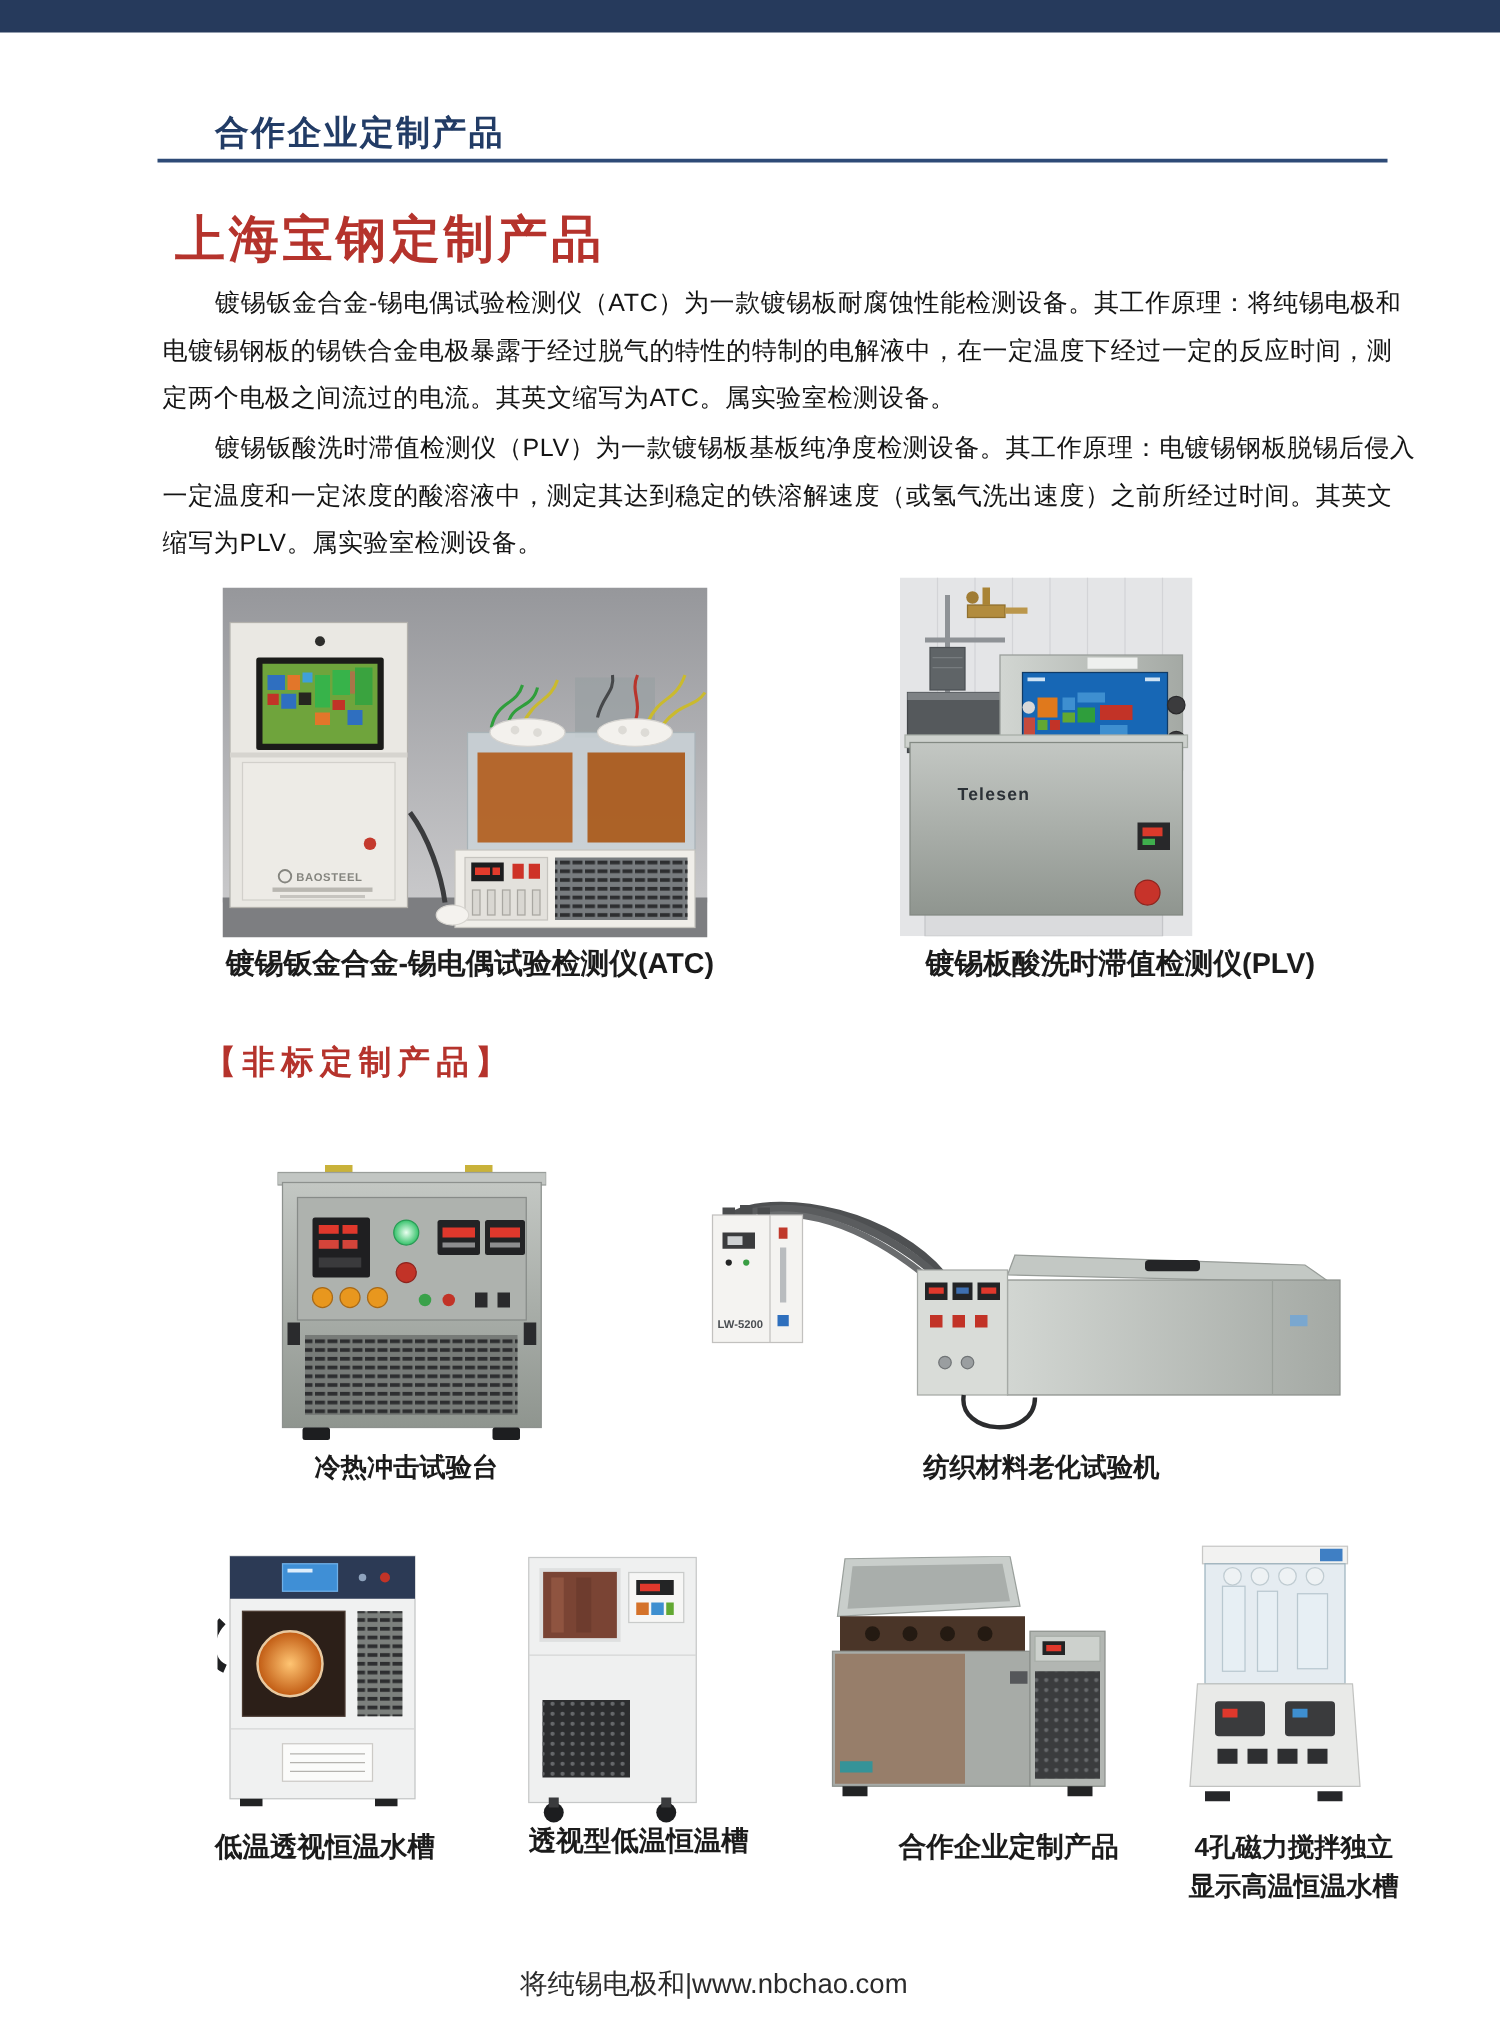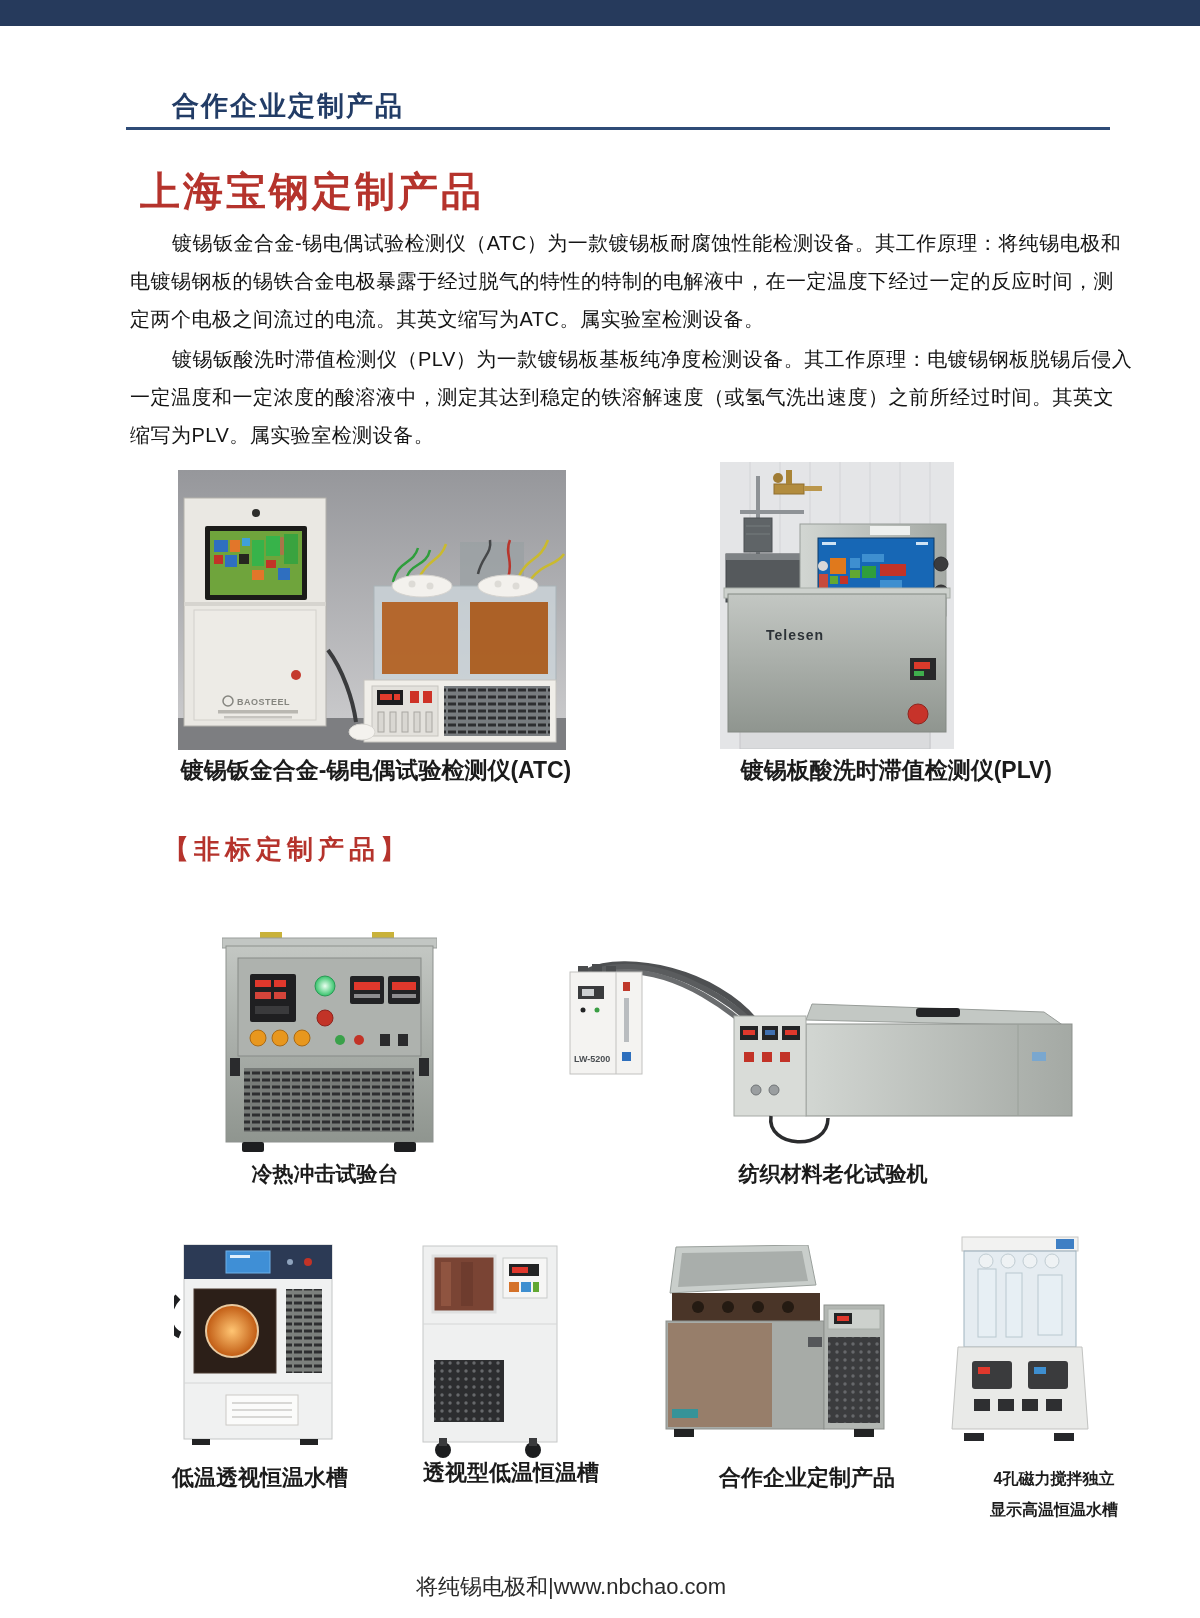--- a/index.html
+++ b/index.html
@@ -389,20 +389,20 @@
       <rect x="72" y="166" width="16" height="12" fill="#2e2f31"></rect>
       <rect x="96" y="166" width="16" height="12" fill="#2e2f31"></rect>
       <rect x="14" y="200" width="20" height="8" fill="#26272a"></rect>
         <rect x="104" y="200" width="20" height="8" fill="#26272a"></rect>
     </svg>
   </div>
 
   <div class="abs caption cap-sm" style="left:160px;top:1463px;width:200px;">低温透视恒温水槽</div>
   <div class="abs caption cap-sm" style="left:411px;top:1458px;width:200px;">透视型低温恒温槽</div>
   <div class="abs caption cap-sm" style="left:707px;top:1463px;width:200px;">合作企业定制产品</div>
-  <div class="abs caption" style="left:944px;top:1463px;width:220px;font-size:16px;line-height:31px;">
+  <div class="abs caption" style="left:925px;top:1463px;width:220px;font-size:21px;line-height:31px;">
     <div>4孔磁力搅拌独立</div>
     <div>显示高温恒温水槽</div>
   </div>
 
   <div class="abs footer-text">将纯锡电极和|www.nbchao.com</div>
 
 </div>
 
 </body></html>

